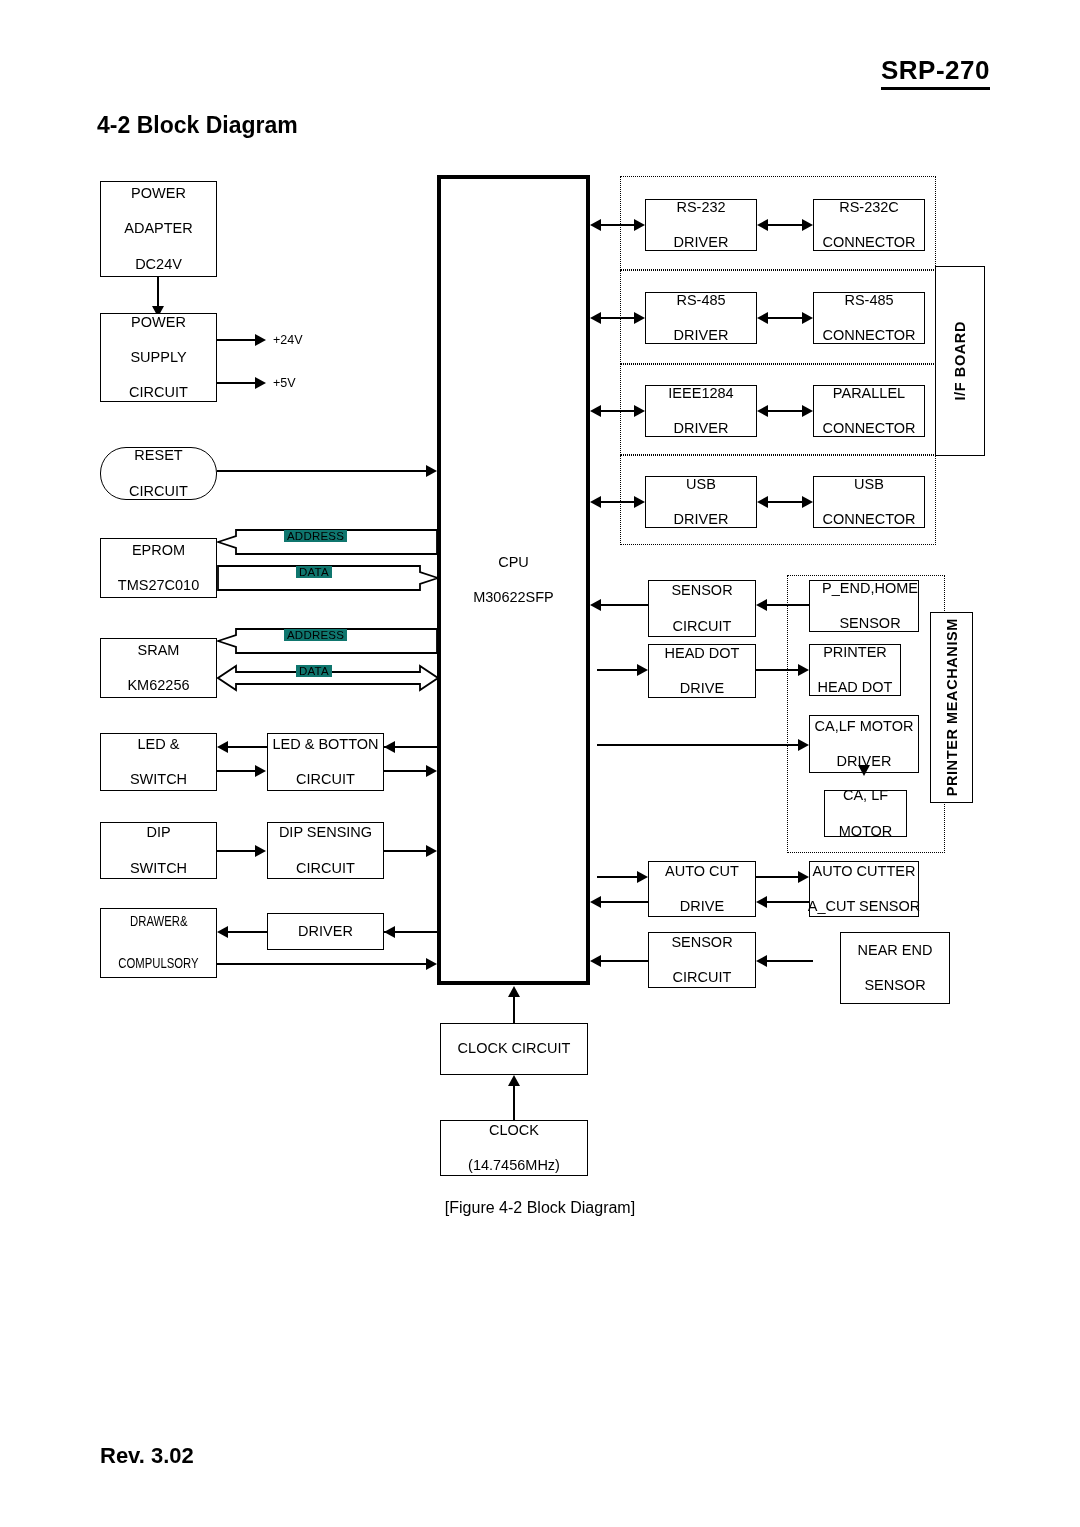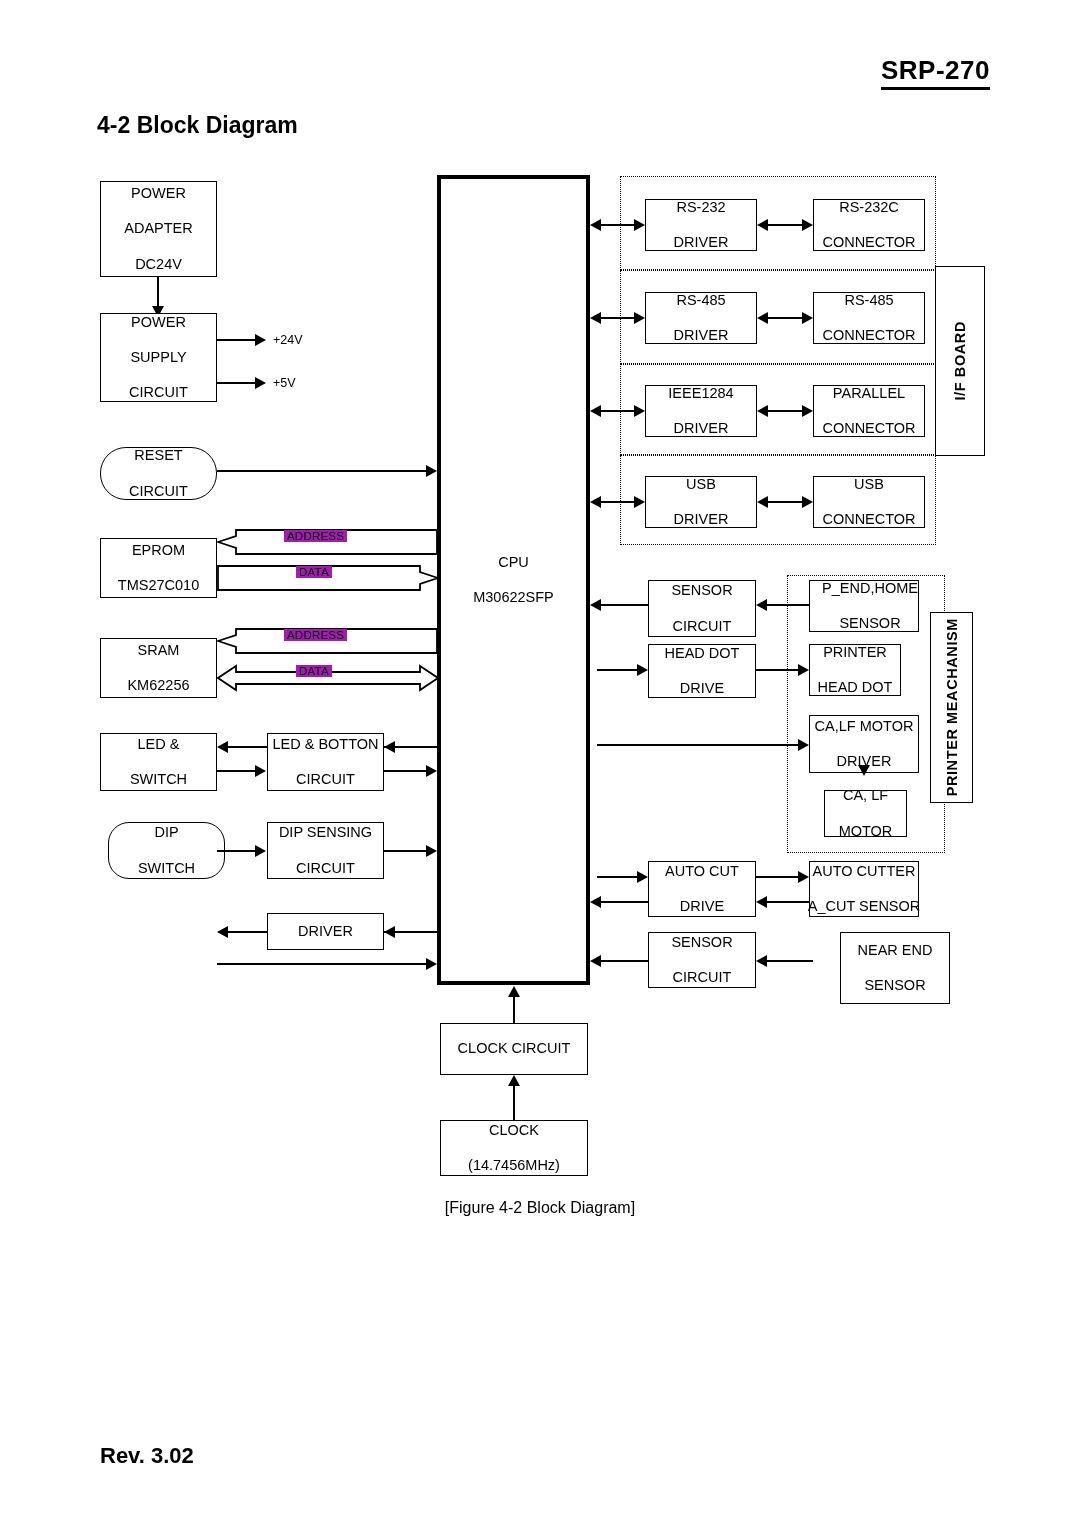--- a/index.html
+++ b/index.html
@@ -31,21 +31,21 @@
   .ar{position:absolute;width:0;height:0;}
   .ar.r{border-top:6.5px solid transparent;border-bottom:6.5px solid transparent;border-left:11px solid #000;}
   .ar.l{border-top:6.5px solid transparent;border-bottom:6.5px solid transparent;border-right:11px solid #000;}
   .ar.u{border-left:6.5px solid transparent;border-right:6.5px solid transparent;border-bottom:11px solid #000;}
   .ar.d{border-left:6.5px solid transparent;border-right:6.5px solid transparent;border-top:11px solid #000;}
 
   
   .hol{position:absolute;}
   .hol svg{display:block;}
 
-  .buslabel{position:absolute;font-size:11.5px;letter-spacing:.2px;background:#a21caf;padding:0 3px;}
+  .buslabel{position:absolute;font-size:11.5px;letter-spacing:.2px;background:#0f766e;padding:0 3px;}
 
   .iolabel{position:absolute;font-size:12.5px;}
 
   .caption{position:absolute;left:0;right:0;top:1199px;text-align:center;font-size:16px;}
   .footer-rev{position:absolute;left:100px;top:1443px;font-size:22px;font-weight:bold;}
   .footer-pg{position:absolute;left:0;right:0;top:1447px;text-align:center;font-size:17px;font-weight:bold;}
   .cond{font-stretch:condensed;transform:scaleX(.78);transform-origin:center;display:block;}
 </style>
 </head>
 <body>
@@ -135,33 +135,37 @@
   </div>
   <div class="ln lnh" style="left:228px;top:746px;width:39px;"></div>
   <div class="ar l" style="left:217px;top:741px;"></div>
   <div class="ln lnh" style="left:217px;top:770px;width:39px;"></div>
   <div class="ar r" style="left:255px;top:765px;"></div>
   <div class="ln lnh" style="left:384px;top:746px;width:53px;"></div>
   <div class="ar l" style="left:384px;top:741px;"></div>
   <div class="ln lnh" style="left:384px;top:770px;width:45px;"></div>
   <div class="ar r" style="left:426px;top:765px;"></div>
 
-  <div class="blk" style="left:108px;top:822px;width:117px;height:57px;border-radius:21px;">
+  <div class="blk" style="left:100px;top:822px;width:117px;height:57px;">
     <span>DIP</span>
     <span>SWITCH</span>
   </div>
   <div class="blk" style="left:267px;top:822px;width:117px;height:57px;">
     <span>DIP SENSING</span>
     <span>CIRCUIT</span>
   </div>
   <div class="ln lnh" style="left:217px;top:850px;width:39px;"></div>
   <div class="ar r" style="left:255px;top:845px;"></div>
   <div class="ln lnh" style="left:384px;top:850px;width:45px;"></div>
   <div class="ar r" style="left:426px;top:845px;"></div>
 
+  <div class="blk" style="left:100px;top:908px;width:117px;height:70px;justify-content:space-around;">
+    <span class="cond">DRAWER&amp;</span>
+    <span class="cond">COMPULSORY</span>
+  </div>
   <div class="blk" style="left:267px;top:913px;width:117px;height:37px;">
     <span>DRIVER</span>
   </div>
   <div class="ln lnh" style="left:228px;top:931px;width:39px;"></div>
   <div class="ar l" style="left:217px;top:926px;"></div>
   <div class="ln lnh" style="left:384px;top:931px;width:53px;"></div>
   <div class="ar l" style="left:384px;top:926px;"></div>
   <div class="ln lnh" style="left:217px;top:963px;width:212px;"></div>
   <div class="ar r" style="left:426px;top:958px;"></div>
 

